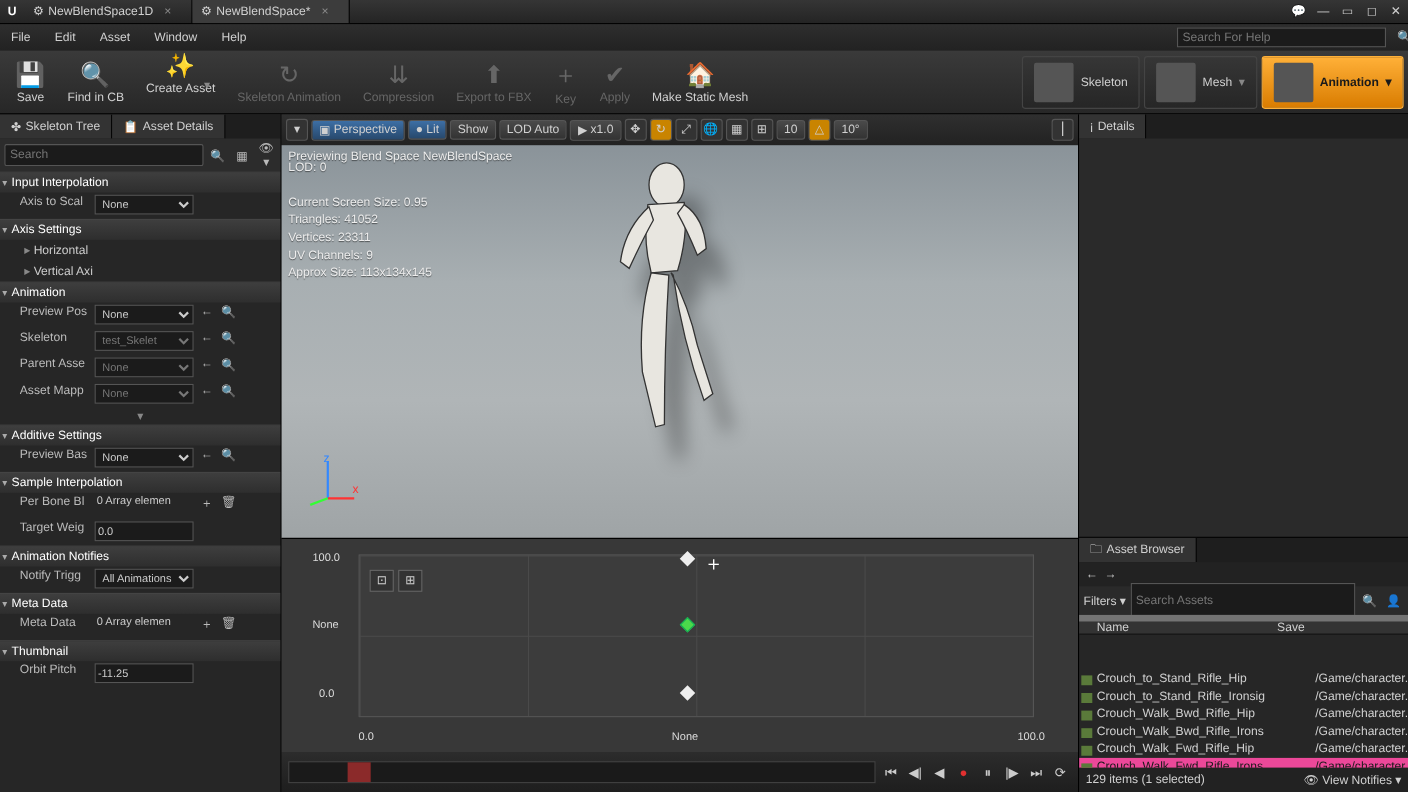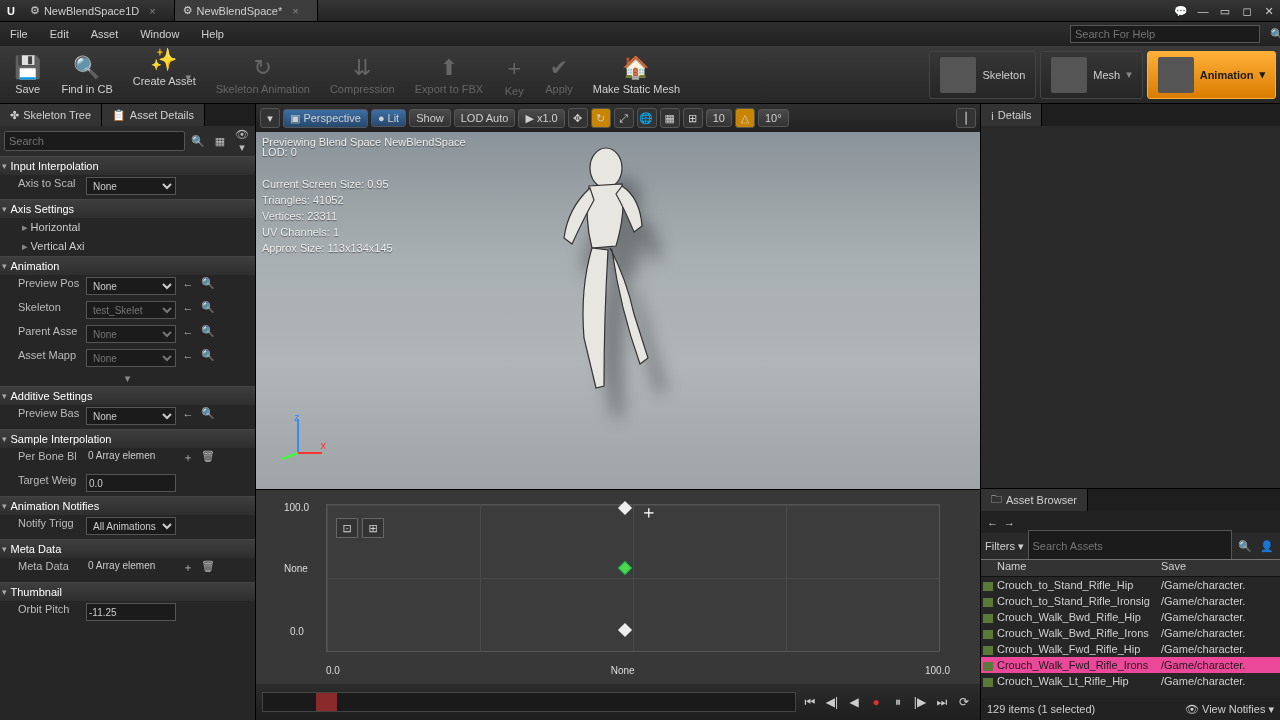--- a/index.html
+++ b/index.html
@@ -83,28 +83,28 @@
 .tl-btns div { width:20px; height:20px; text-align:center; line-height:20px; color:#ccc; font-size:12px; }
 .tl-btns .rec { color:#e03030; }
 
 
 .right { background:#262626; border-left:1px solid #000; display:flex; flex-direction:column; }
 .details-body { flex:1; background:#2a2a2a; }
 .asset-browser { height:232px; display:flex; flex-direction:column; border-top:1px solid #000; }
 .ab-nav { height:22px; display:flex; align-items:center; gap:6px; padding:0 6px; background:#222; }
 .ab-filter { height:26px; display:flex; align-items:center; gap:4px; padding:0 4px; background:#2a2a2a; }
 .ab-filter input { flex:1; height:32px; background:#1b1b1b; border:1px solid #555; padding:4px 4px; color:#ccc; }
-.ab-head { display:flex; background:#333; height:18px; border-top:1px solid #737373; border-bottom:1px solid #111; }
+.ab-head { display:flex; background:#333; height:18px; border-top:6px solid #737373; border-bottom:1px solid #111; }
 .ab-head div:first-child { width:180px; padding-left:16px; }
 .ab-head div:last-child { flex:1; }
-.ab-list { flex:1; overflow:hidden; }
+.ab-list { flex:1; overflow:hidden;margin-top:32px; }
 .ab-row { display:flex; height:16px; align-items:center; font-size:10px; }
 .ab-row .n { width:180px; padding-left:16px; overflow:hidden; white-space:nowrap; position:relative; }
 .ab-row .n::before { content:""; position:absolute; left:2px; top:3px; width:10px; height:10px; background:#5a7a3a; }
-.ab-row .p { flex:1; overflow:hidden; white-space:nowrap; }
+.ab-row .p { flex:1; overflow:hidden; white-space:nowrap;text-align:right; }
 .ab-row.sel { background:#ec4899; }
 .ab-row.sel .n, .ab-row.sel .p { color:#1a1a1a; }
 .ab-foot { height:22px; display:flex; align-items:center; justify-content:space-between; padding:0 6px; background:#222; }
 </style>
 </head>
 <body>
 
 <div class="topbar">
   <div class="u-logo">U</div>
   <div class="file-tab">
@@ -305,21 +305,21 @@
       <div class="vp-chip">10°</div>
       <div style="flex:1"></div>
       <div class="vp-ico">⎮</div>
     </div>
     <div class="viewport">
       <div class="vp-text" style="top:4px">Previewing Blend Space NewBlendSpace</div>
       <div class="vp-text" style="top:14px">LOD: 0</div>
       <div class="vp-text" style="top:46px">Current Screen Size: 0.95</div>
       <div class="vp-text" style="top:62px">Triangles: 41052</div>
       <div class="vp-text" style="top:78px">Vertices: 23311</div>
-      <div class="vp-text" style="top:94px">UV Channels: 1</div>
+      <div class="vp-text" style="top:94px">UV Channels: 9</div>
       <div class="vp-text" style="top:110px">Approx Size: 113x134x145</div>
       <div class="mannequin">
         <svg viewBox="0 0 140 260">
             <g fill="#e8e6e0" stroke="#333" stroke-width="1.2">
           <ellipse cx="72" cy="30" rx="16" ry="20"></ellipse>
           <path d="M55 48 Q50 80 58 110 L82 108 Q92 75 88 46 Z"></path>
           <path d="M56 50 Q34 70 30 100 L38 106 Q50 80 60 62 Z"></path>
           <path d="M88 48 Q106 60 108 88 L100 94 Q90 70 82 56 Z"></path>
           <path d="M58 110 Q46 150 50 200 L62 250 L70 248 Q70 180 74 112 Z"></path>
           <path d="M76 110 Q92 140 100 176 L114 220 L106 226 Q86 170 78 112 Z"></path>

